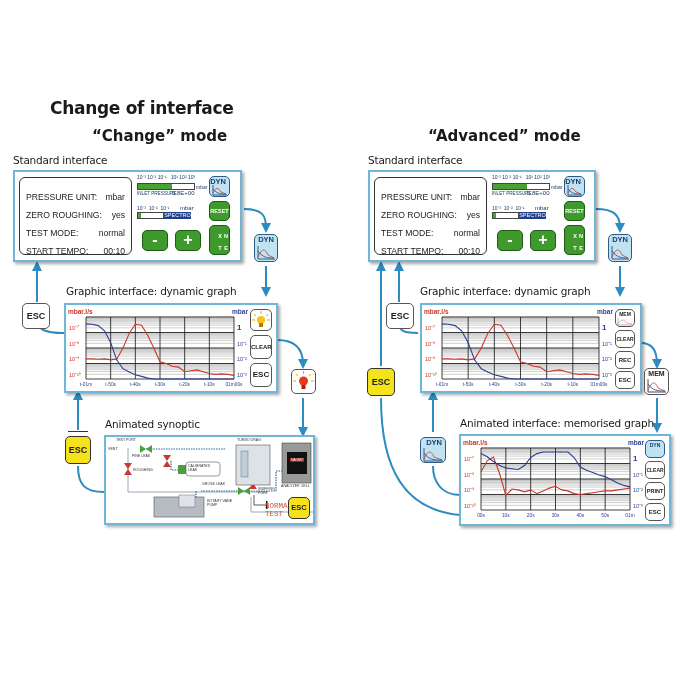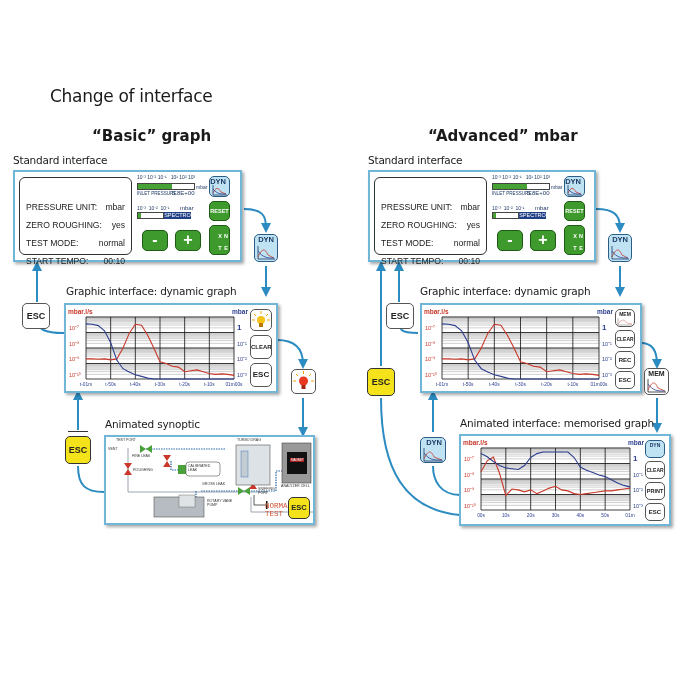--- a/index.html
+++ b/index.html
@@ -1,22 +1,22 @@
 <!DOCTYPE html>
 <html><head>
 <meta charset="utf-8">
 <style>
   html, body { margin:0; padding:0; background:#ffffff; }
   body { width:700px; height:700px; position:relative; overflow:hidden; font-family:"DejaVu Sans", sans-serif; color:#1a1a1a; }
   .abs { position:absolute; }
-  .main-title { left:50px; top:86px; font-size:17px; font-weight:normal; letter-spacing:-0.3px; }
+  .main-title { left:50px; top:98px; font-size:17px; font-weight:bold; letter-spacing:-0.3px; }
   .mode-title { font-size:15px; font-weight:bold; }
   .section-label { font-size:10.5px; font-weight:normal; letter-spacing:-0.2px; }
   .panel { background:#fff; border:2px solid #6fb6d8; box-shadow:2px 2px 3px rgba(0,0,0,0.35); box-sizing:border-box; }
-  .param-box { border:1.2px solid #333; border-radius:6px; background:#fff; box-sizing:border-box; padding:20px 6px; }
+  .param-box { border:1.2px solid #333; border-radius:6px; background:#fff; box-sizing:border-box; padding:10px 6px; }
   .param-row { display:flex; justify-content:space-between; font-family:"Liberation Sans", sans-serif; font-size:8.6px; height:18px; line-height:18px; color:#222; }
   .gbtn { background:#3f9a2e; border:1.2px solid #1f5a16; border-radius:5px; color:#fff; font-weight:bold; text-align:center; box-sizing:border-box; font-family:"Liberation Sans", sans-serif; }
   .wbtn { background:#fff; border:1.2px solid #555; border-radius:5px; text-align:center; box-sizing:border-box; font-family:"Liberation Sans", sans-serif; font-weight:bold; color:#222; }
   .ybtn { background:#f4e21a; border:1.4px solid #333; border-radius:5px; text-align:center; box-sizing:border-box; font-family:"Liberation Sans", sans-serif; font-weight:bold; color:#222; }
   .dynbtn { background:#bfe3f3; border:1.4px solid #2b5d84; border-radius:5px; box-sizing:border-box; font-family:"Liberation Sans", sans-serif; font-weight:bold; color:#1f3a66; font-size:7.5px; text-align:right; padding-right:3px; }
   .tiny { font-family:"Liberation Sans", sans-serif; font-size:5px; color:#1f3a66; white-space:nowrap; }
   .bar-outer { border:1px solid #444; background:#fff; box-sizing:border-box; height:7px; }
   .bar-fill { background:#47a235; height:100%; }
   .spectro-tag { background:#1f3f86; color:#fff; font-size:5.5px; font-family:"Liberation Sans", sans-serif; text-align:center; line-height:6px; height:6px; }
   svg text { font-family:"Liberation Sans", sans-serif; }
@@ -57,22 +57,22 @@
 
     <path d="M460,495 C440,495 433,480 433,466"></path>
     <path d="M433,432 L433,395" marker-end="url(#ah)"></path>
 
     <path d="M460,515 C405,510 381,470 381,398"></path>
     <path d="M381,366 L381,266" marker-end="url(#ah)"></path>
   </g>
 </svg>
 
 <div class="abs main-title">Change of interface</div>
-<div class="abs mode-title" style="left:92px;top:127px;">“Basic” graph</div>
-<div class="abs mode-title" style="left:428px;top:127px;">“Advanced” mbar</div>
+<div class="abs mode-title" style="left:92px;top:127px;">“Change” mode</div>
+<div class="abs mode-title" style="left:428px;top:127px;">“Advanced” mode</div>
 
 <div class="abs section-label" style="left:13px;top:154px;">Standard interface</div>
 <div class="abs panel" style="left:13px;top:170px;width:229px;height:92px;">
   <div class="abs param-box" style="left:4px;top:5px;width:113px;height:78px;">
     <div class="param-row">
         <span>PRESSURE UNIT:</span>
         <span>mbar</span>
       </div>
     <div class="param-row">
         <span>ZERO ROUGHING:</span>

